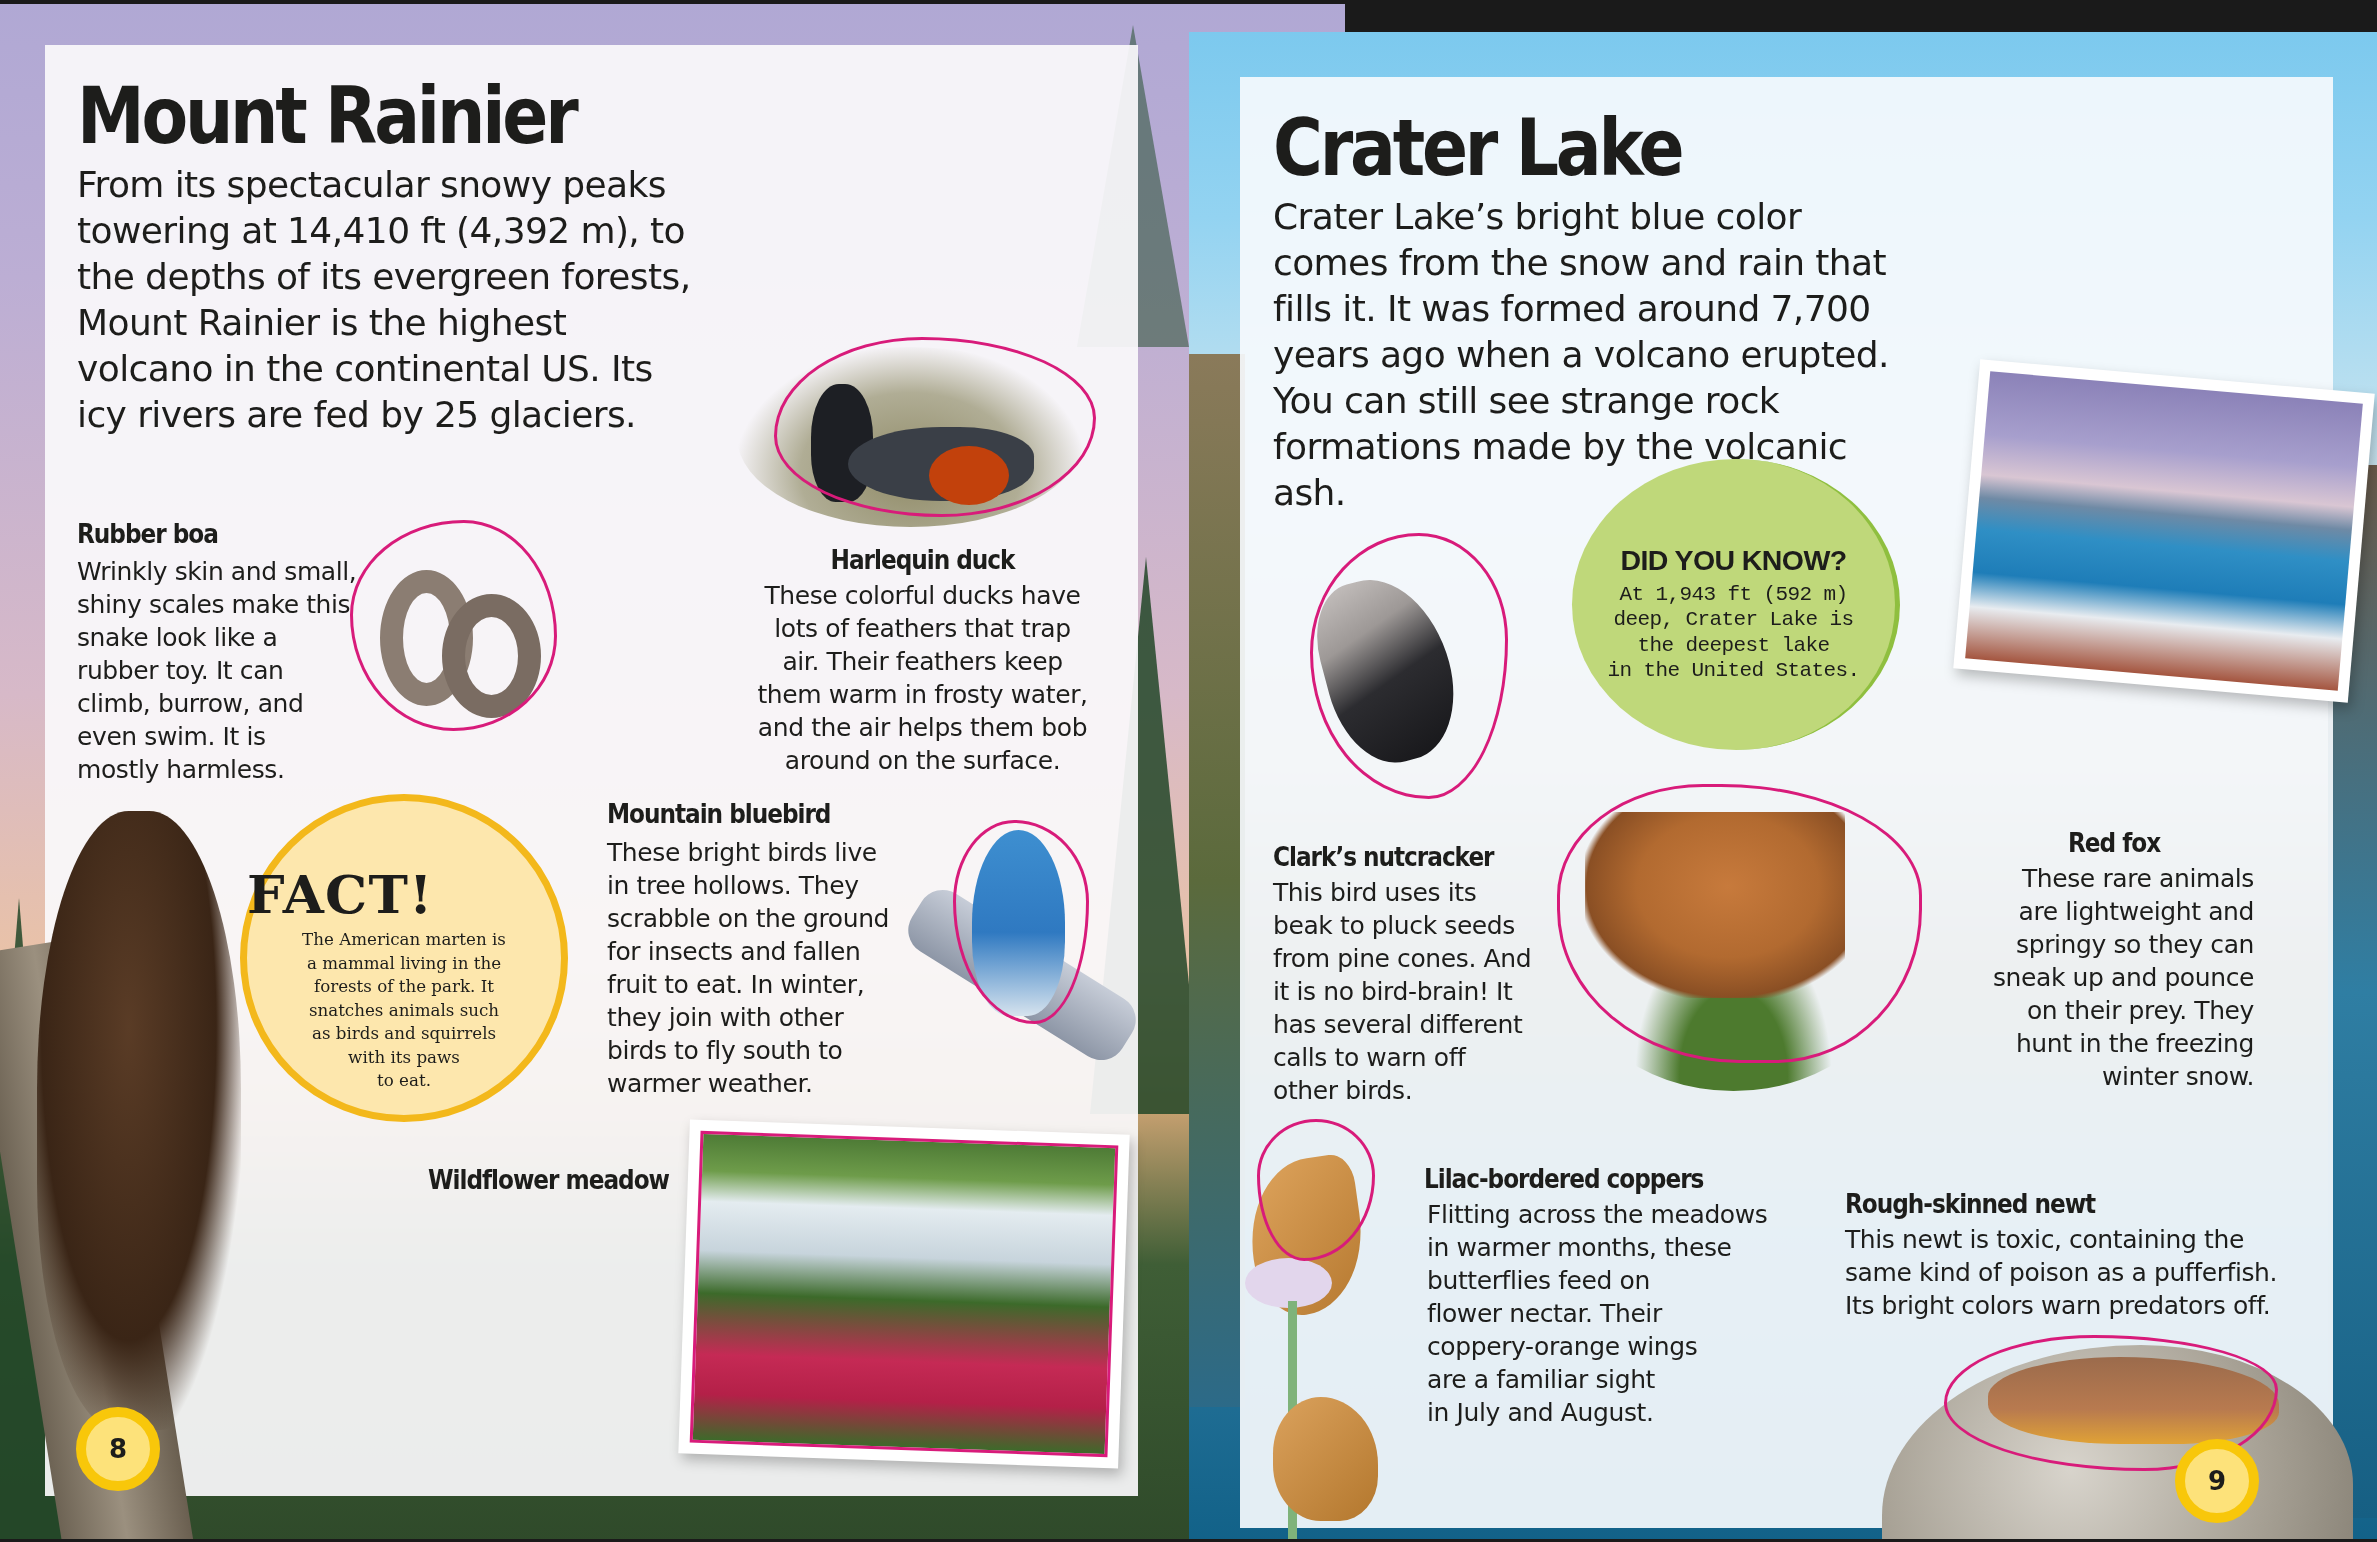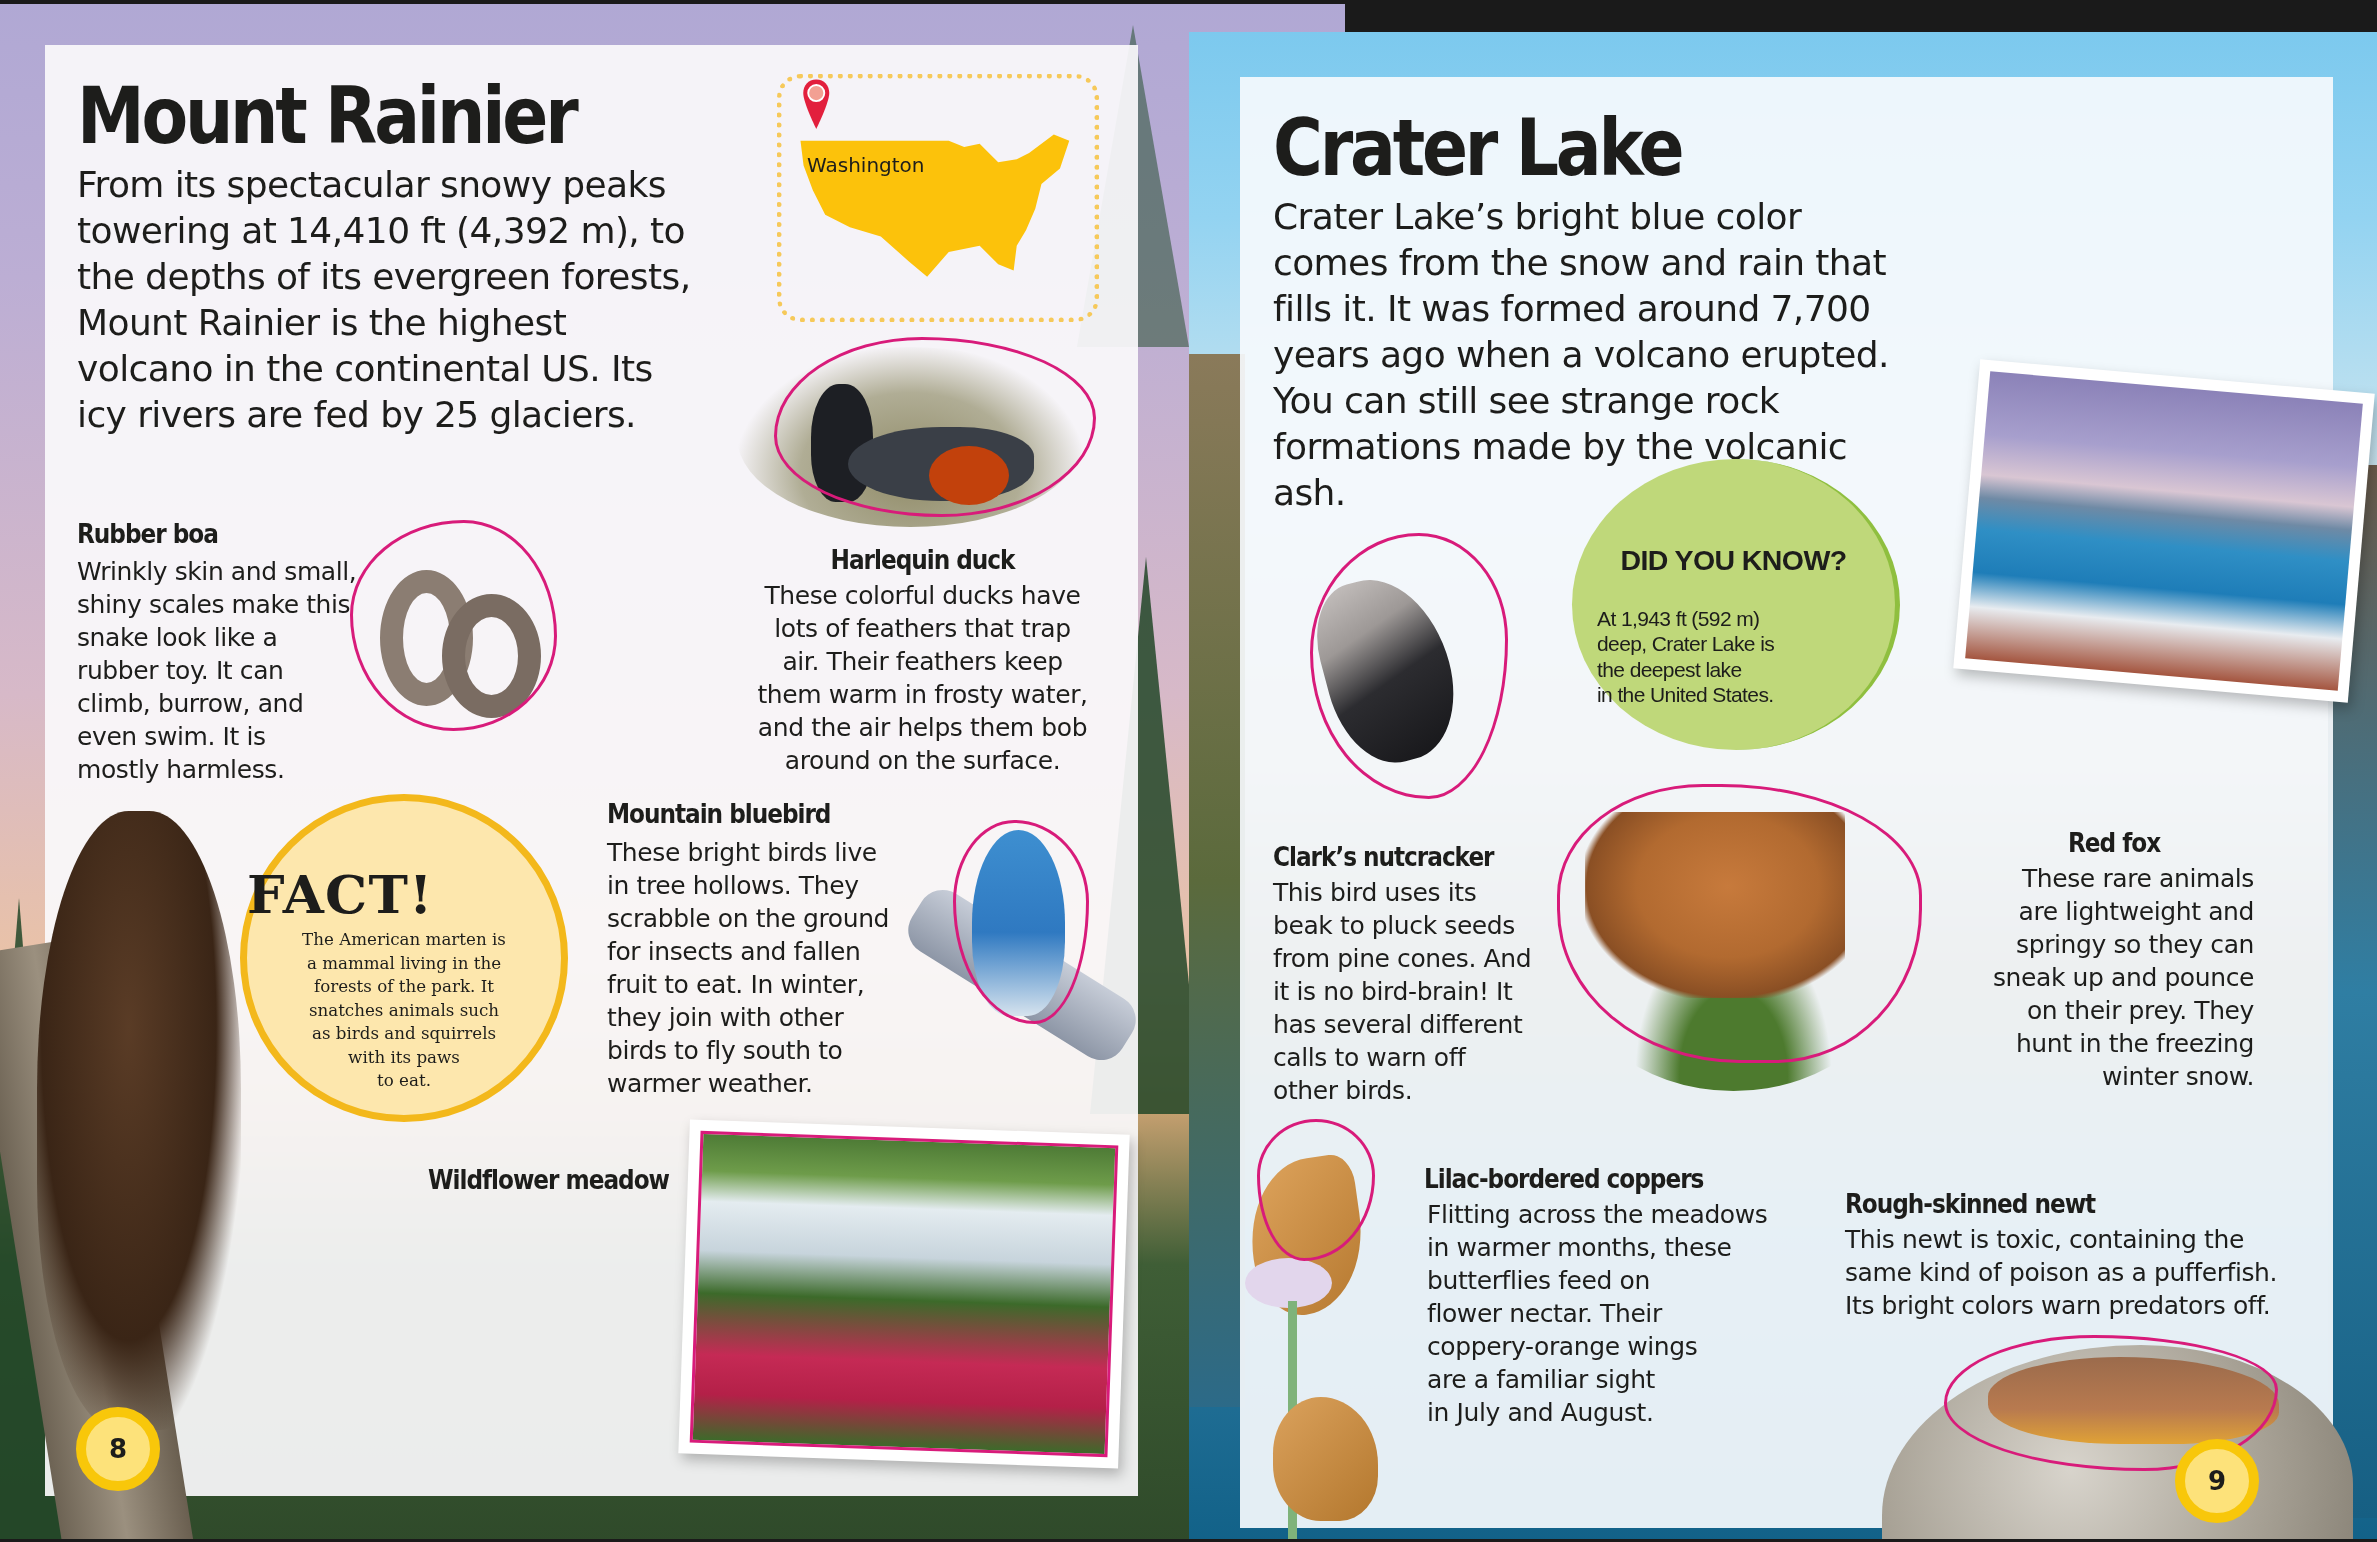--- a/index.html
+++ b/index.html
@@ -38,21 +38,21 @@
 
   .cutout { position: absolute; }
   .outline { position: absolute; border: 3.1px solid #d81b7a; border-radius: 46% 54% 48% 52% / 55% 45% 55% 45%; }
 
   .fact-circle { position: absolute; left: 240px; top: 794px; width: 328px; height: 328px; border-radius: 50%; background: #fde7ad; border: 7.4px solid #f3b81b; }
   .fact-title { position: absolute; left: 0; right: 0; top: 62px; font-family: "DejaVu Serif", serif; font-weight: bold; font-size: 53px; letter-spacing: 1.2px; }
   .fact-body { position: absolute; left: 25px; right: 25px; top: 127px; text-align: center; font-family: "DejaVu Serif", serif; font-size: 16.7px; line-height: 23.5px; white-space: pre-line; }
 
   .dyk-bubble { position: absolute; left: 1571px; top: 427px; width: 328px; height: 291px; background: #bfd87a; border-radius: 50%; border-right: 5px solid #8fbf3f; }
   .dyk-title { position: absolute; left: 0; right: 0; top: 85px; text-align: center; font-family: "Liberation Sans", sans-serif; font-weight: bold; font-size: 28.5px; letter-spacing: -0.6px; }
-  .dyk-body { position: absolute; left: 25px; right: 25px; top: 147px; font-family: Liberation Sans, sans-serif; font-size: 21px; line-height: 25.4px; letter-spacing: -0.6px; white-space: pre-line; }
+  .dyk-body { position: absolute; left: 25px; right: 25px; top: 123px; text-align: center; font-family: Liberation Mono, monospace; font-size: 21px; line-height: 25.4px; letter-spacing: -0.6px; white-space: pre-line; }
 
   .photo { position: absolute; background: #fff; padding: 11px; box-shadow: 3.7px 6.2px 12.4px rgba(0,0,0,.25); }
   .photo-inner { width: 100%; height: 100%; }
 
   .page-num { position: absolute; width: 84px; height: 84px; border-radius: 50%; background: #fde27a; border: 10px solid #f8c70a; display: flex; align-items: center; justify-content: center; font-family: "DejaVu Sans", sans-serif; font-weight: bold; font-size: 26px; }
 </style>
 </head>
 <body>
 
 <div class="spread">
@@ -60,30 +60,20 @@
   <div class="page page-left">
     <div class="tree" style="left:1077px;top:25px;border-bottom-color:rgba(40,80,50,.55)"></div>
     <div class="tree" style="left:1090px;top:557px;border-bottom-width:557px"></div>
     <div class="tree" style="left:-37px;top:898px;border-bottom-width:681px"></div>
 
     <div class="panel panel-left"></div>
 
     <div class="title" style="left:77px;top:77px">Mount Rainier</div>
     <div class="intro" style="left:77px;top:162px;width:632px">From its spectacular snowy peaks towering at 14,410 ft (4,392 m), to the depths of its evergreen forests, Mount Rainier is the highest volcano in the continental US. Its icy rivers are fed by 25 glaciers.</div>
 
-    <div class="map-box" style="left:777px;top:74px">
-      <svg class="map-shape" style="left:12.4px;top:37px" width="291" height="173" viewBox="0 0 470 280">
-        <path d="M10 40 L250 40 L275 50 L300 45 L330 75 L360 70 L380 60 L420 30 L445 40 L430 85 L400 110 L390 150 L375 185 L360 210 L355 250 L330 240 L300 210 L250 220 L215 260 L185 235 L140 195 L90 180 L50 160 L30 120 L15 80 Z" fill="#fcc20b"></path>
-      </svg>
-      <svg style="position:absolute;left:20px;top:-1.2px" width="28.5" height="53" viewBox="0 0 46 85">
-        <path d="M23 2 C10 2 2 12 2 24 C2 40 23 82 23 82 C23 82 44 40 44 24 C44 12 36 2 23 2 Z" fill="#e21f3d"></path>
-        <circle cx="23" cy="24" r="13" fill="#f2a093" stroke="#fff" stroke-width="3"></circle>
-      </svg>
-      <div class="map-label" style="left:25px;top:74px">Washington</div>
-    </div>
 
     <div class="cutout" style="left:737px;top:347px;width:347px;height:180px;border-radius:50%;background:radial-gradient(ellipse at 50% 70%, #8f8a66 0%, #b0ad95 45%, rgba(255,255,255,0) 72%)">
       <div style="position:absolute;left:74px;top:37px;width:62px;height:118px;border-radius:45% 45% 40% 40%;background:#1d1f24"></div>
       <div style="position:absolute;left:111px;top:80px;width:186px;height:74px;border-radius:50% 40% 45% 50%;background:#3a3f47"></div>
       <div style="position:absolute;left:192px;top:99px;width:80px;height:59px;border-radius:50%;background:#c2410c"></div>
     </div>
     <div class="outline" style="left:774px;top:337px;width:322px;height:180px"></div>
 
     <div class="cutout" style="left:368px;top:551px;width:186px;height:173px">
       <div style="position:absolute;left:12.4px;top:18.6px;width:93px;height:136px;border-radius:50%;border:23.5px solid #8b7d72"></div>

